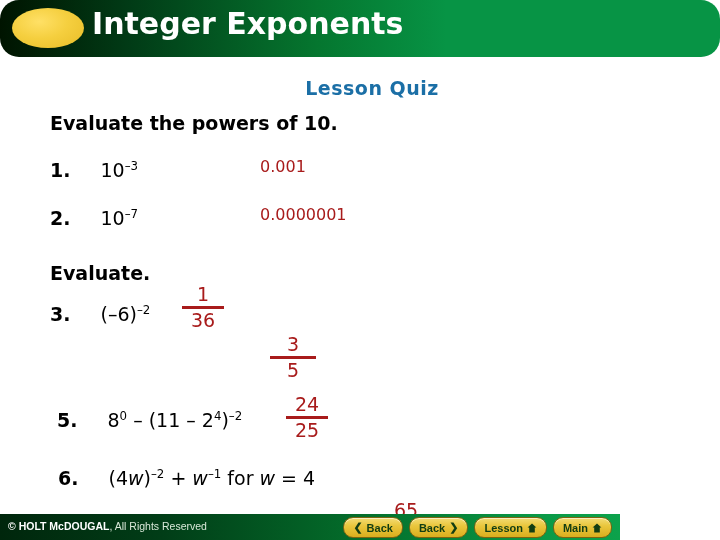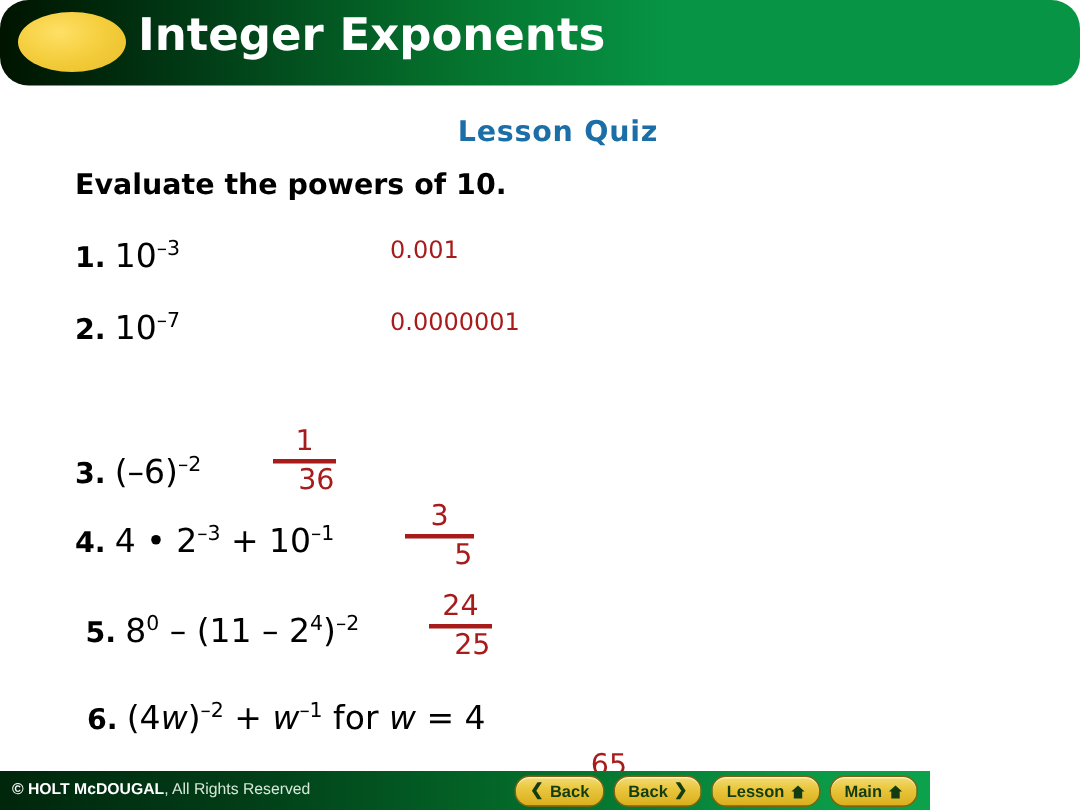--- a/index.html
+++ b/index.html
@@ -92,22 +92,23 @@
     white-space: nowrap;
     font-size: 19px;
     color: #000000;
   }
   .q-num {
     font-weight: bold;
     font-size: 19px;
   }
   .q-expr {
     font-weight: normal;
-    font-size: 22px;
+    font-size: 19px;
     font-family: "DejaVu Sans", sans-serif;
+    margin-left: 24px;
   }
   .q-expr sup {
     font-size: 0.62em;
     vertical-align: super;
     line-height: 0;
   }
 
   
   .answer-plain {
     position: absolute;
@@ -128,21 +129,20 @@
   }
   .frac .bar {
     display: block;
     height: 3px;
     background: #a81b1b;
     margin: 1px 0 1px 0;
   }
   .frac .den {
     display: block;
     padding: 1px 1px 0 1px;
-    text-align: right;
   }
 
   
   #row-1 { left: 38px; top: 102px; }
   #ans-1 { left: 248px; top: 100px; }
   #row-2 { left: 38px; top: 150px; }
   #ans-2 { left: 248px; top: 148px; }
   #row-3 { left: 38px; top: 246px; }
   #ans-3 { left: 170px; top: 228px; width: 42px; }
   #row-4 { left: 38px; top: 292px; }
@@ -233,35 +233,32 @@
     <span class="q-expr"> 10<sup>–3</sup></span>
   </div>
   <div class="answer-plain" id="ans-1">0.001</div>
 
   <div class="q-row" id="row-2">
     <span class="q-num">2.</span>
     <span class="q-expr"> 10<sup>–7</sup></span>
   </div>
   <div class="answer-plain" id="ans-2">0.0000001</div>
 
+  <div id="directions-2">Evaluate.</div>
 
   <div class="q-row" id="row-3">
     <span class="q-num">3.</span>
     <span class="q-expr"> (–6)<sup>–2</sup></span>
   </div>
   <div class="frac" id="ans-3">
     <span class="num">1</span>
     <span class="bar"></span>
     <span class="den">36</span>
   </div>
 
-  <div class="q-row" id="row-4">
-    <span class="q-num">4.</span>
-    <span class="q-expr"> 4 • 2<sup>–3</sup> + 10<sup>–1</sup></span>
-  </div>
   <div class="frac" id="ans-4">
     <span class="num">3</span>
     <span class="bar"></span>
     <span class="den">5</span>
   </div>
 
   <div class="q-row" id="row-5">
     <span class="q-num">5.</span>
     <span class="q-expr"> 8<sup>0</sup> – (11 – 2<sup>4</sup>)<sup>–2</sup></span>
   </div>

